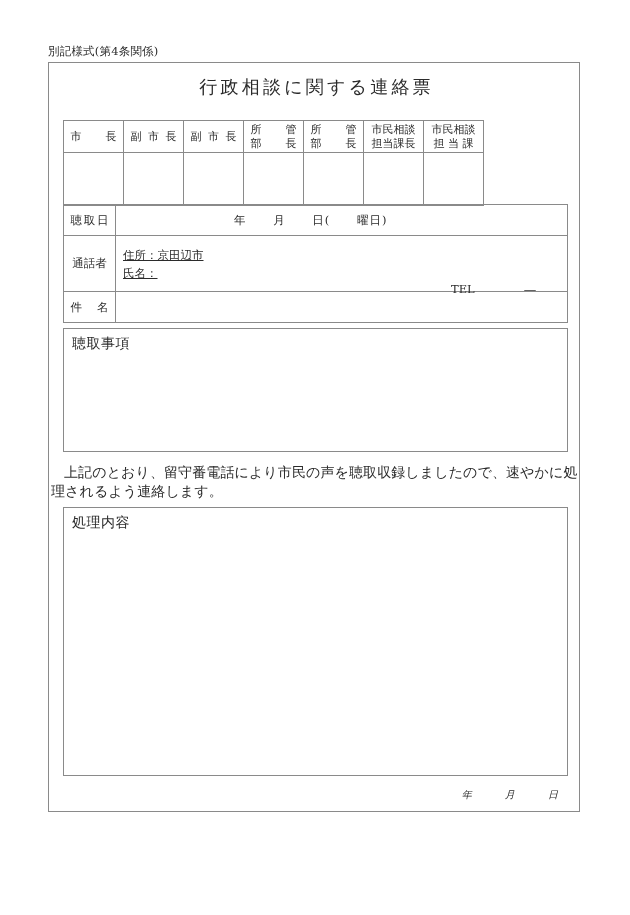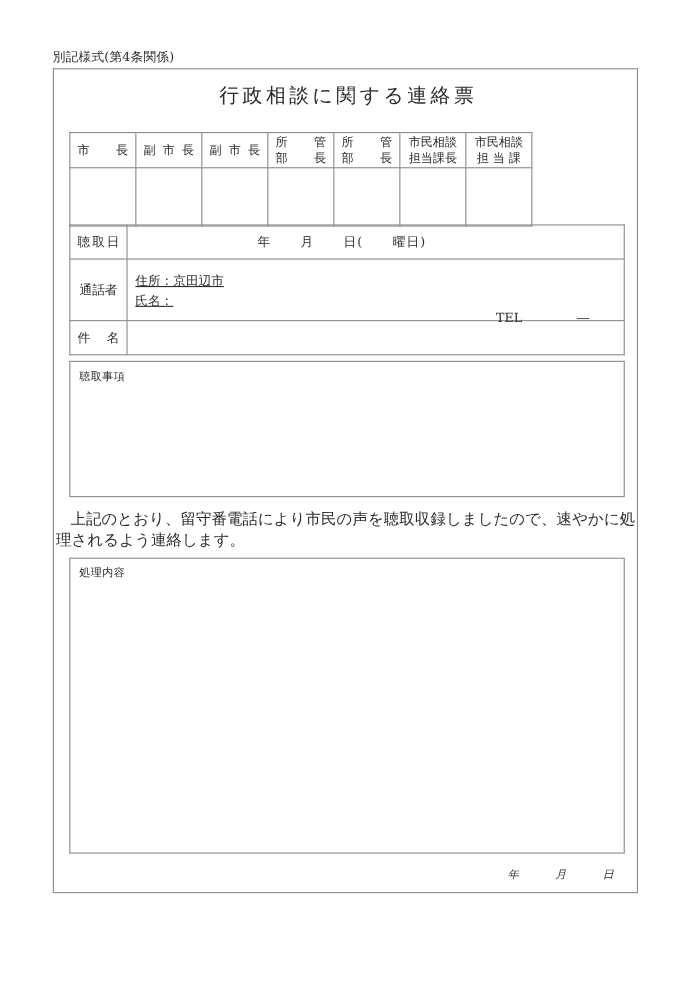--- a/index.html
+++ b/index.html
@@ -142,21 +142,21 @@
     width: 505px;
     height: 124px;
     border: 1px solid #8a8a8a;
     box-sizing: border-box;
   }
   .hearing-box .box-label,
   .result-box .box-label {
     position: absolute;
     left: 8px;
     top: 6px;
-    font-size: 10px;
+    font-size: 14px;
     letter-spacing: 0.5px;
   }
 
   
   .statement {
     position: absolute;
     left: 2px;
     top: 400px;
     width: 528px;
     font-size: 14px;

